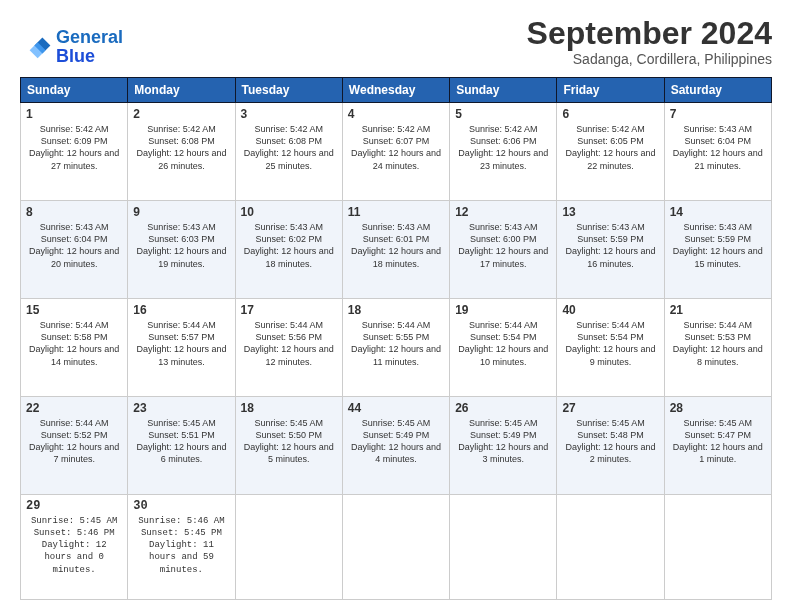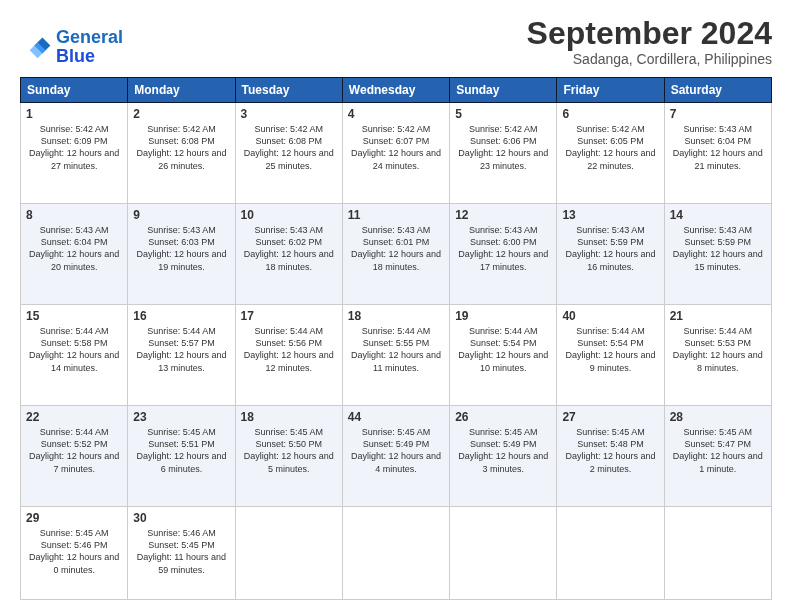--- a/index.html
+++ b/index.html
@@ -73,20 +73,21 @@
       border: 1px solid #ccc;
       vertical-align: top;
       padding: 4px 5px;
       font-size: 9.5px;
       color: #333;
       height: 80px;
       background: #fff;
     }
     .calendar tr:last-child td {
       height: 68px;
+      font-family: Liberation Mono, monospace;
     }
     .day-num {
       font-size: 12px;
       font-weight: bold;
       display: block;
       margin-bottom: 2px;
     }
     .cell-text {
       font-size: 9px;
       line-height: 1.35;

